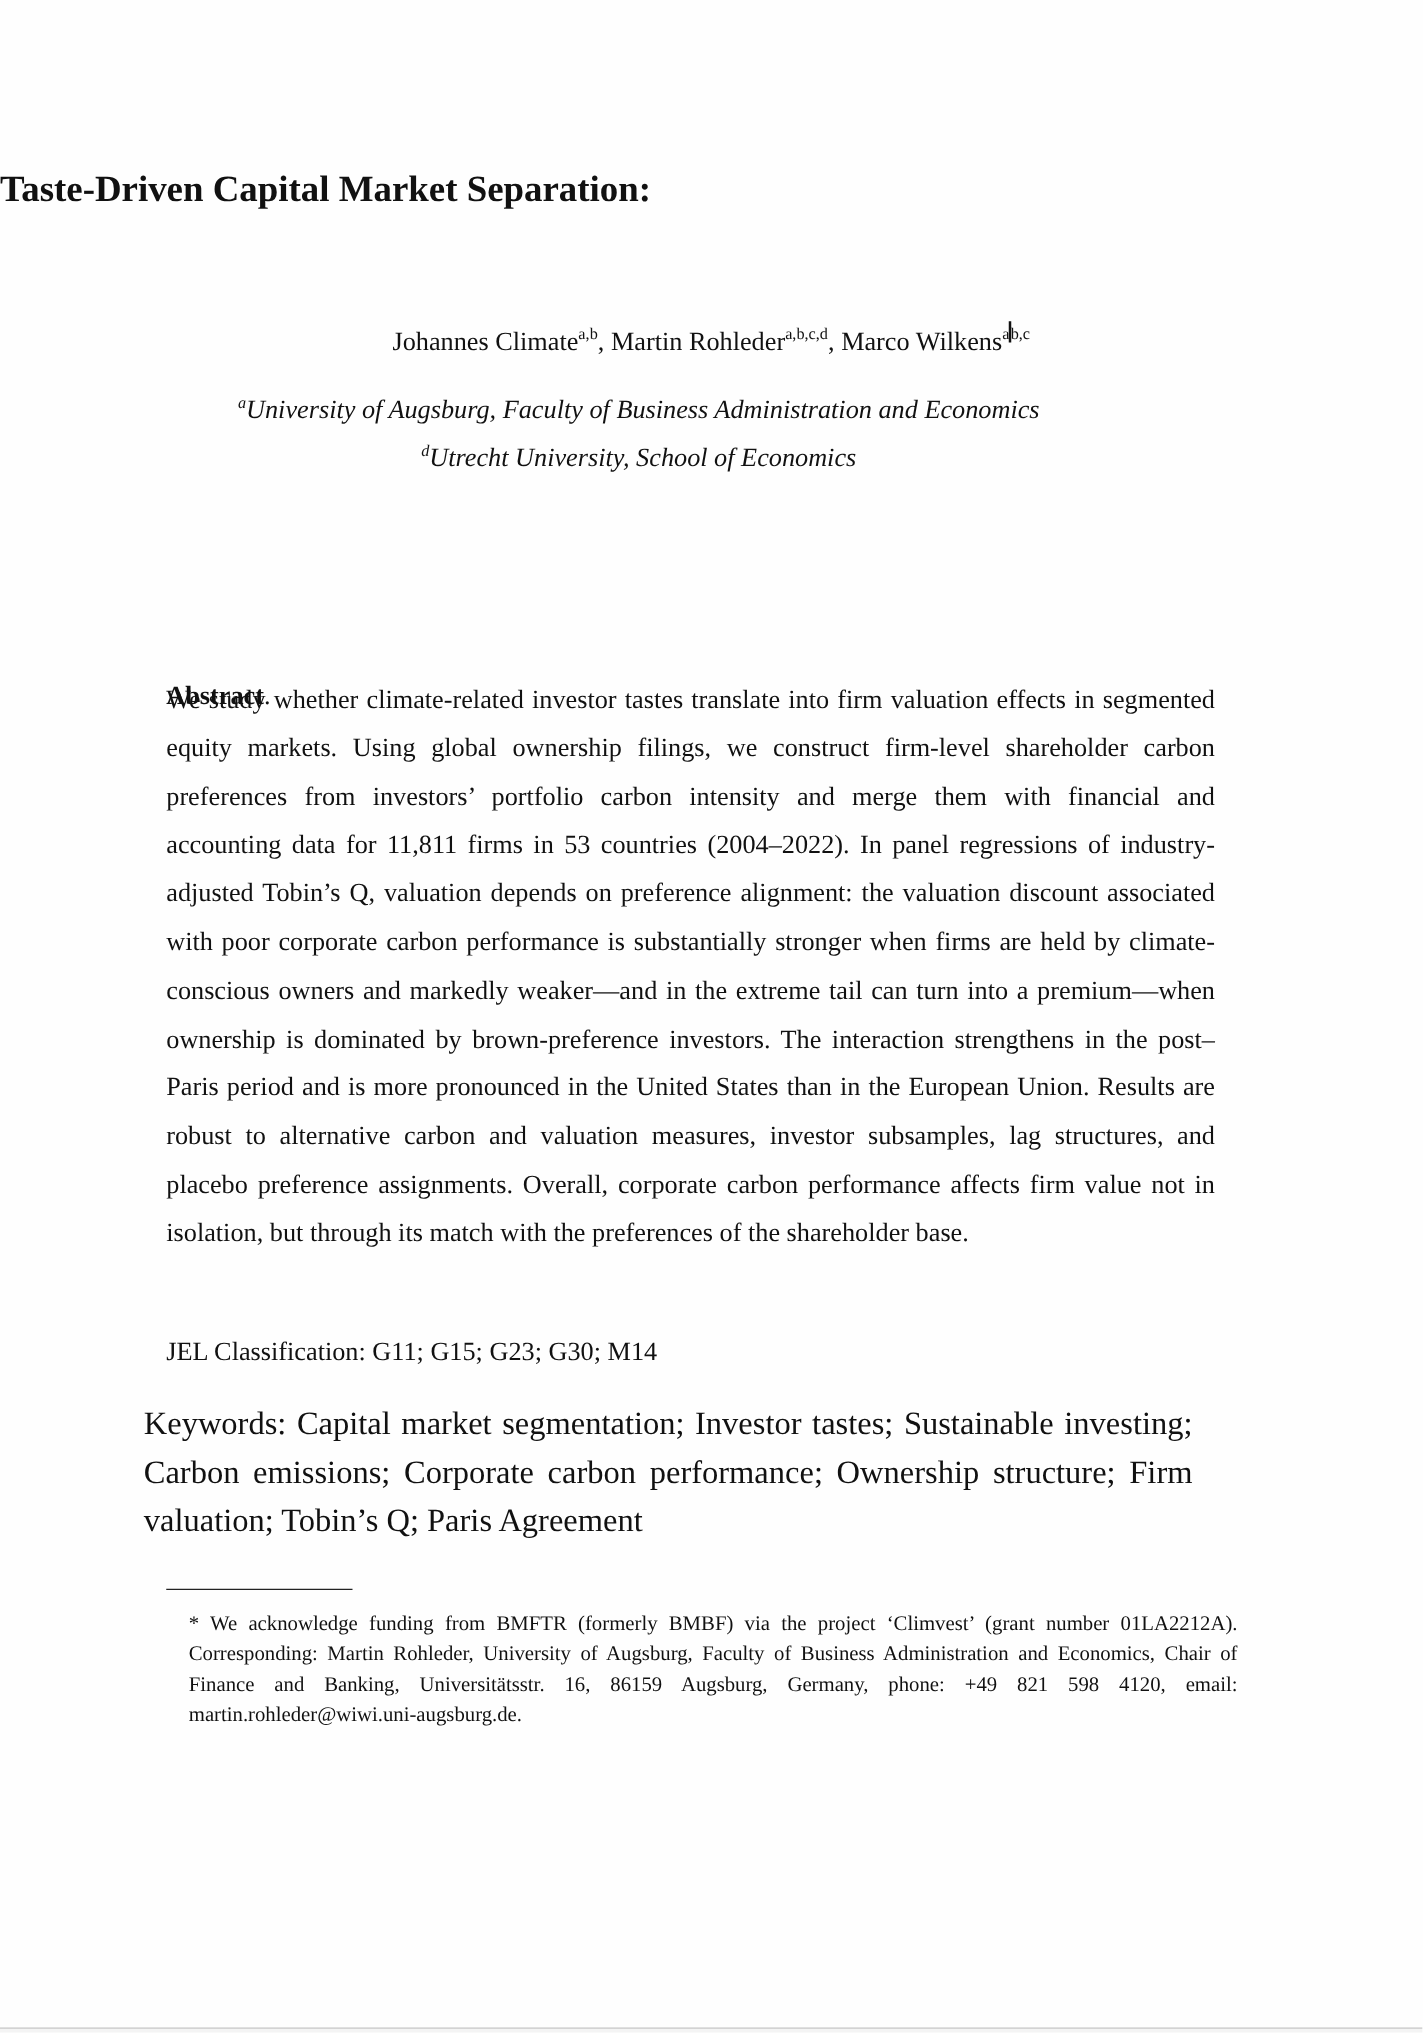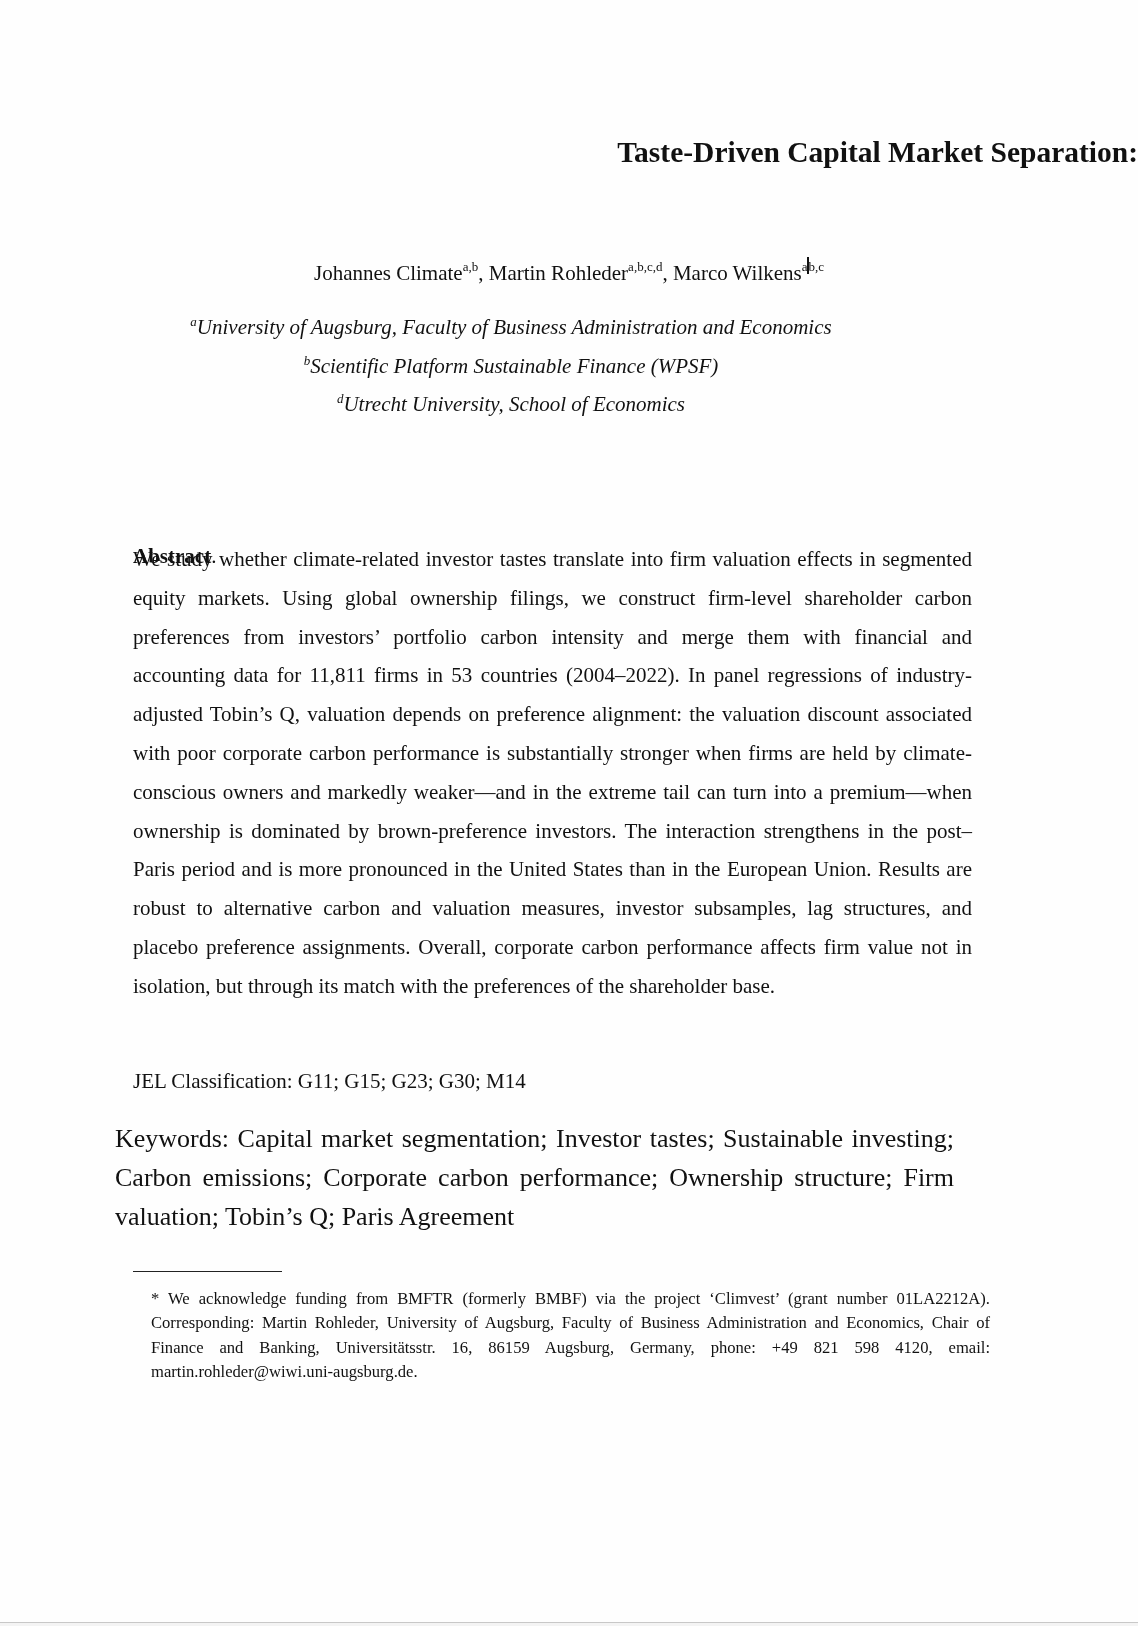--- a/index.html
+++ b/index.html
@@ -2,21 +2,21 @@
 <html><head>
 <meta charset="utf-8">
 <style>
   html, body { margin: 0; padding: 0; }
   body {
     width: 1138px; height: 1626px; background: #fefefe; position: relative; overflow: hidden;
     font-family: "Liberation Serif", "DejaVu Serif", serif; color: #111;
   }
   .page { position: absolute; left: 0; top: 0; width: 1138px; height: 1622px; background: #fefefe; }
   .bottom-edge { position: absolute; left: 0; top: 1622px; width: 1138px; height: 4px; background: #f4f4f4; border-top: 1px solid #c8c8c8; }
-  .title { position: absolute; left: 0; width: 1138px; top: 133px; text-align: right; font-weight: bold; font-size: 29.5px; line-height: 38px; }
+  .title { position: absolute; left: 0; width: 1138px; top: 133px; text-align: left; font-weight: bold; font-size: 29.5px; line-height: 38px; }
   .authors { position: absolute; left: 0; width: 1138px; top: 258px; text-align: center; font-size: 21px; line-height: 30px; }
   .authors sup { font-size: 13px; position: relative; top: -1px; vertical-align: super; line-height: 0; margin-top: 10px; }
   .cursor { display: inline-block; width: 2px; height: 17px; background: #111; vertical-align: -3px; margin: 0 0 0 -1px; }
   .affils { position: absolute; left: 0; width: 1022px; top: 308px; text-align: center; font-style: italic; font-size: 21px; line-height: 38.7px; }
   .affils sup { font-size: 13px; vertical-align: super; line-height: 0; }
   .abstract-head { position: absolute; left: 133px; top: 502px; font-size: 21px; line-height: 28px; margin-top: 40px; }
   .abstract-head b { font-weight: bold; }
   .abstract-body { position: absolute; left: 133px; top: 540px; width: 839px; font-size: 21px; line-height: 38.8px; text-align: justify; }
   .jel { position: absolute; left: 133px; top: 1066px; font-size: 21px; line-height: 30px; }
   .keywords { position: absolute; left: 115px; top: 1120px; width: 839px; font-size: 26px; line-height: 38.8px; text-align: justify; }
@@ -31,21 +31,20 @@
   <div class="title">
     <div>Taste-Driven Capital Market Separation:</div>
   </div>
 
   <div class="authors">
     <span>Johannes Climate</span><sup>a,b</sup><span>, </span><span>Martin Rohleder</span><sup>a,b,c,d</sup><span>, </span><span>Marco Wilkens</span><sup><span>a</span><span class="cursor"></span><span>b,c</span></sup>
   </div>
 
   <div class="affils">
     <div><sup>a</sup><span>University of Augsburg, Faculty of Business Administration and Economics</span></div>
-    <div><sup>b</sup><span>Scientific Platform Sustainable Finance (WPSF)</span></div>
     <div><sup>d</sup><span>Utrecht University, School of Economics</span></div>
   </div>
 
   <div class="abstract-head"><b>Abstract</b><span>.</span></div>
 
   <div class="abstract-body">We study whether climate-related investor tastes translate into firm valuation effects in segmented equity markets. Using global ownership filings, we construct firm-level shareholder carbon preferences from investors’ portfolio carbon intensity and merge them with financial and accounting data for 11,811 firms in 53 countries (2004–2022). In panel regressions of industry-adjusted Tobin’s Q, valuation depends on preference alignment: the valuation discount associated with poor corporate carbon performance is substantially stronger when firms are held by climate-conscious owners and markedly weaker—and in the extreme tail can turn into a premium—when ownership is dominated by brown-preference investors. The interaction strengthens in the post–Paris period and is more pronounced in the United States than in the European Union. Results are robust to alternative carbon and valuation measures, investor subsamples, lag structures, and placebo preference assignments. Overall, corporate carbon performance affects firm value not in isolation, but through its match with the preferences of the shareholder base.</div>
 
   <div class="jel">JEL Classification: G11; G15; G23; G30; M14</div>
 
   <div class="keywords">Keywords: Capital market segmentation; Investor tastes; Sustainable investing; Carbon emissions; Corporate carbon performance; Ownership structure; Firm valuation; Tobin’s Q; Paris Agreement</div>

